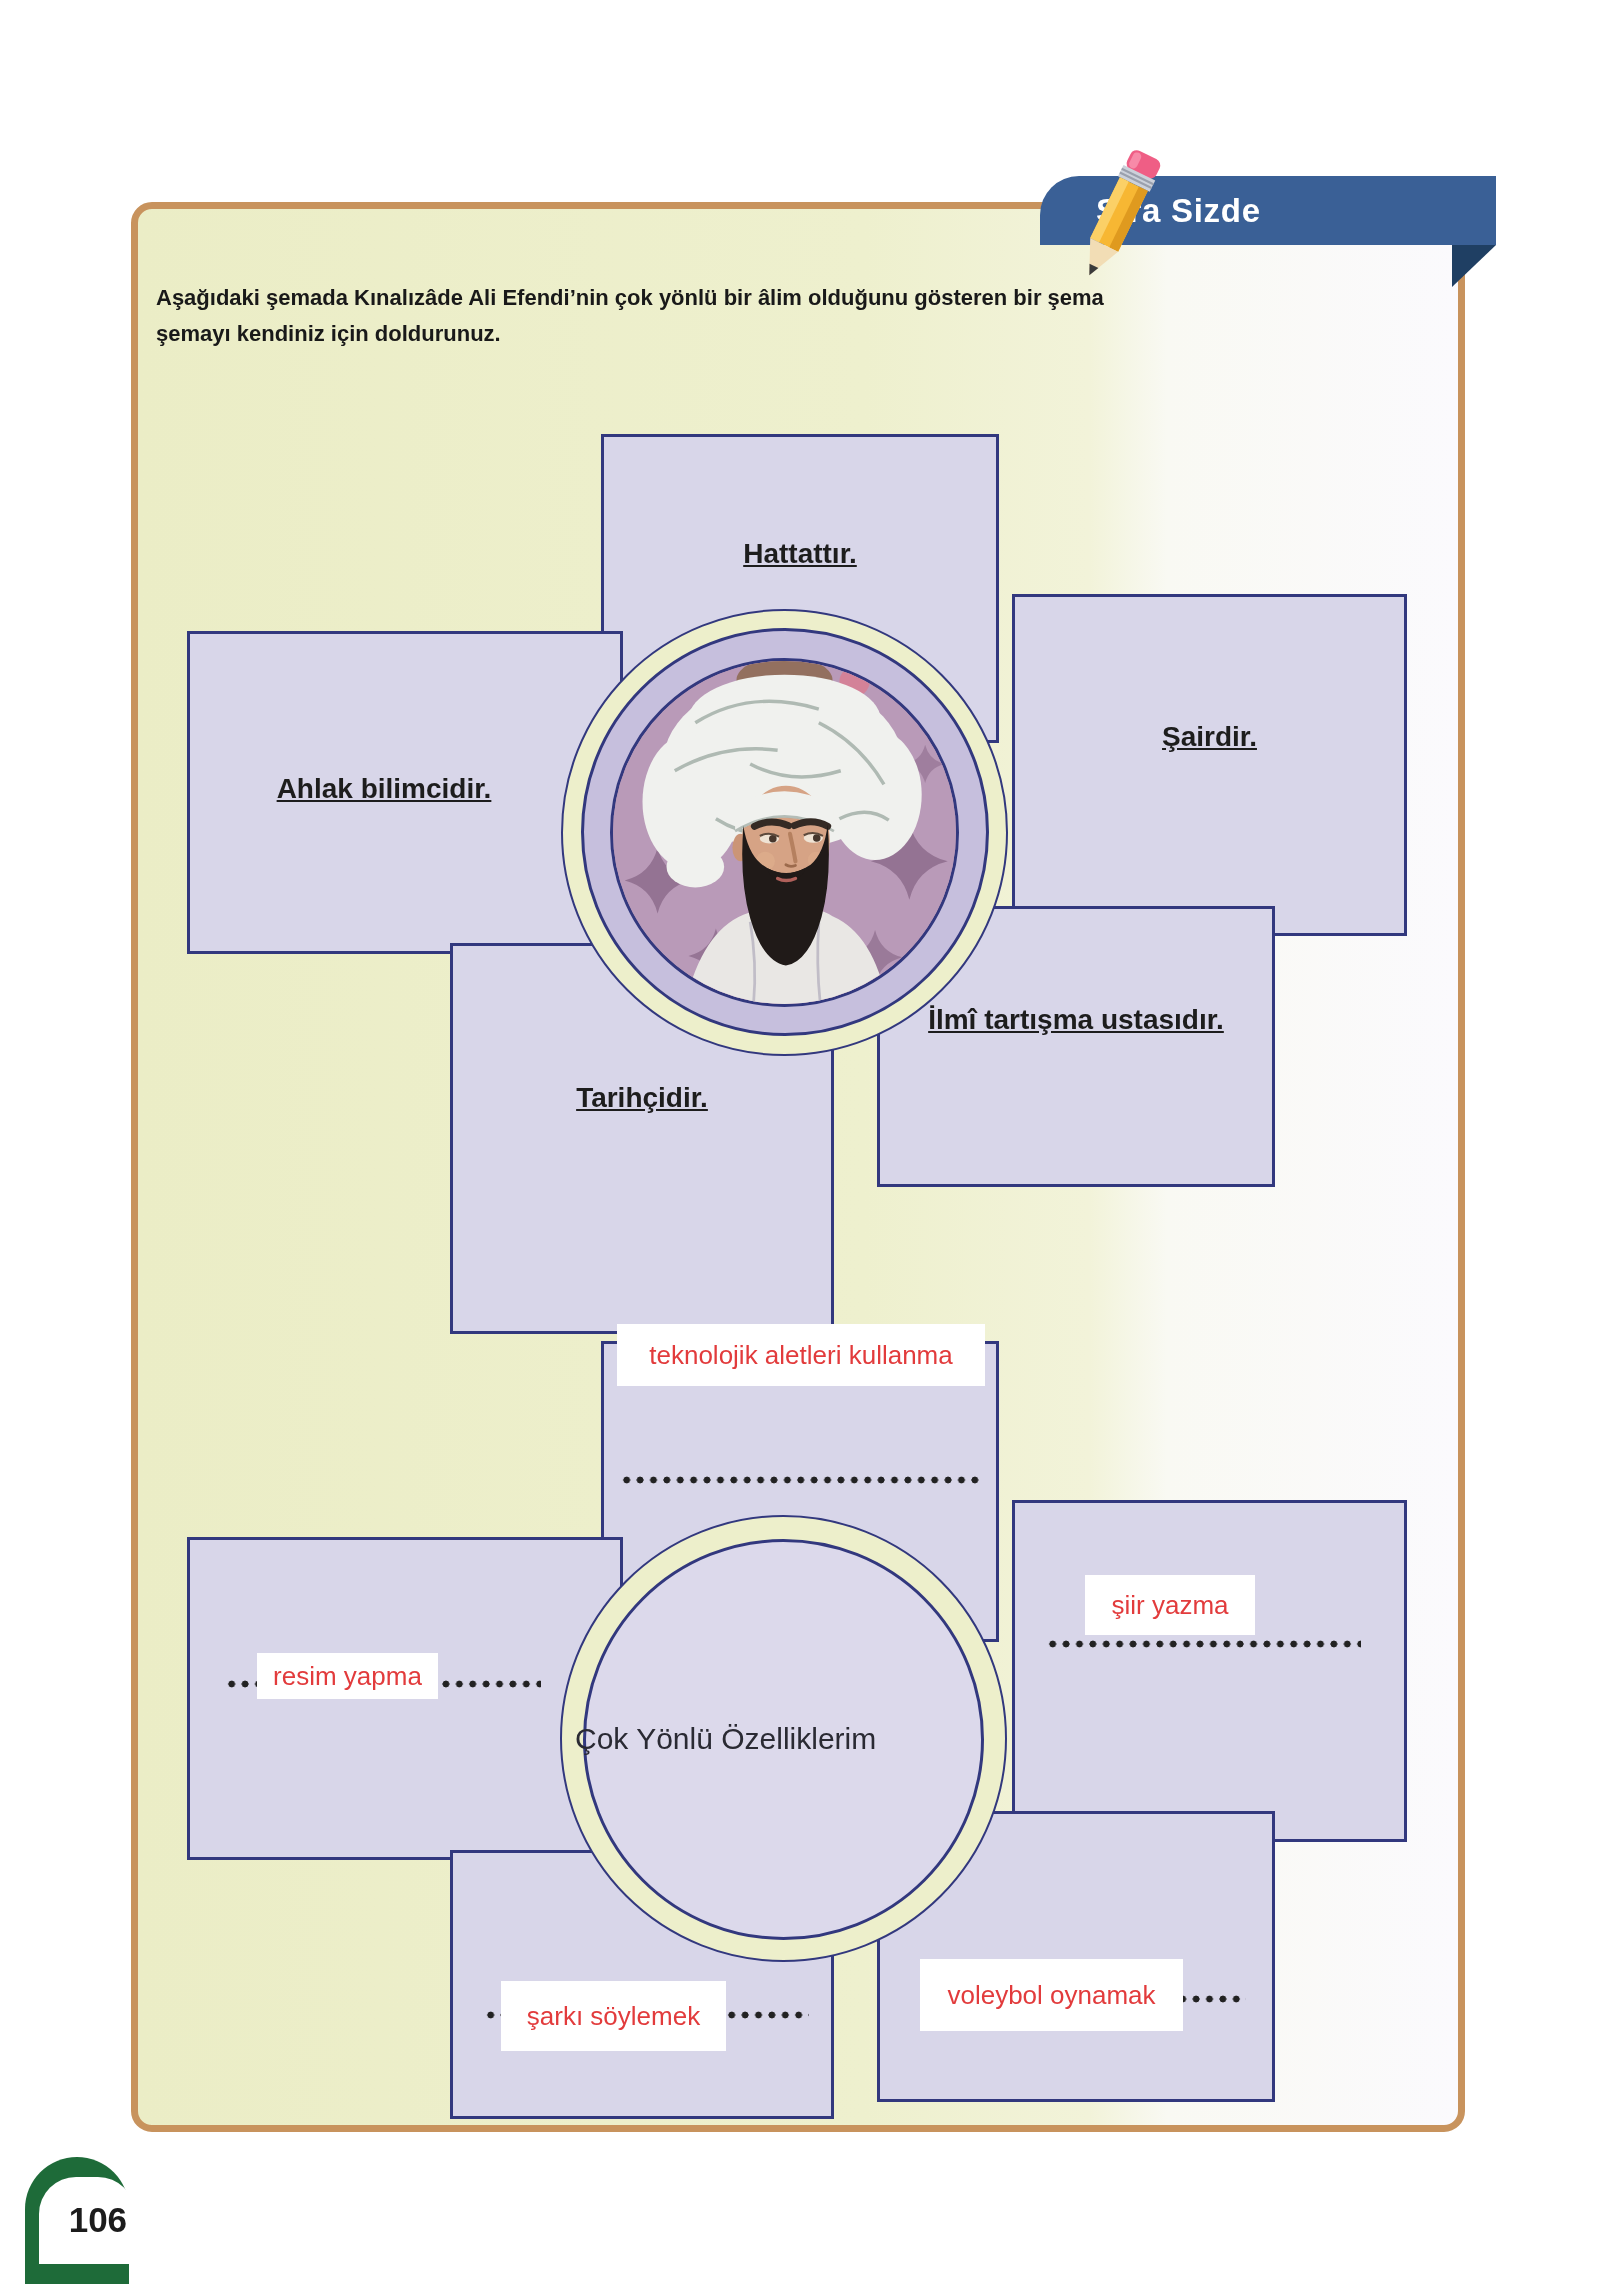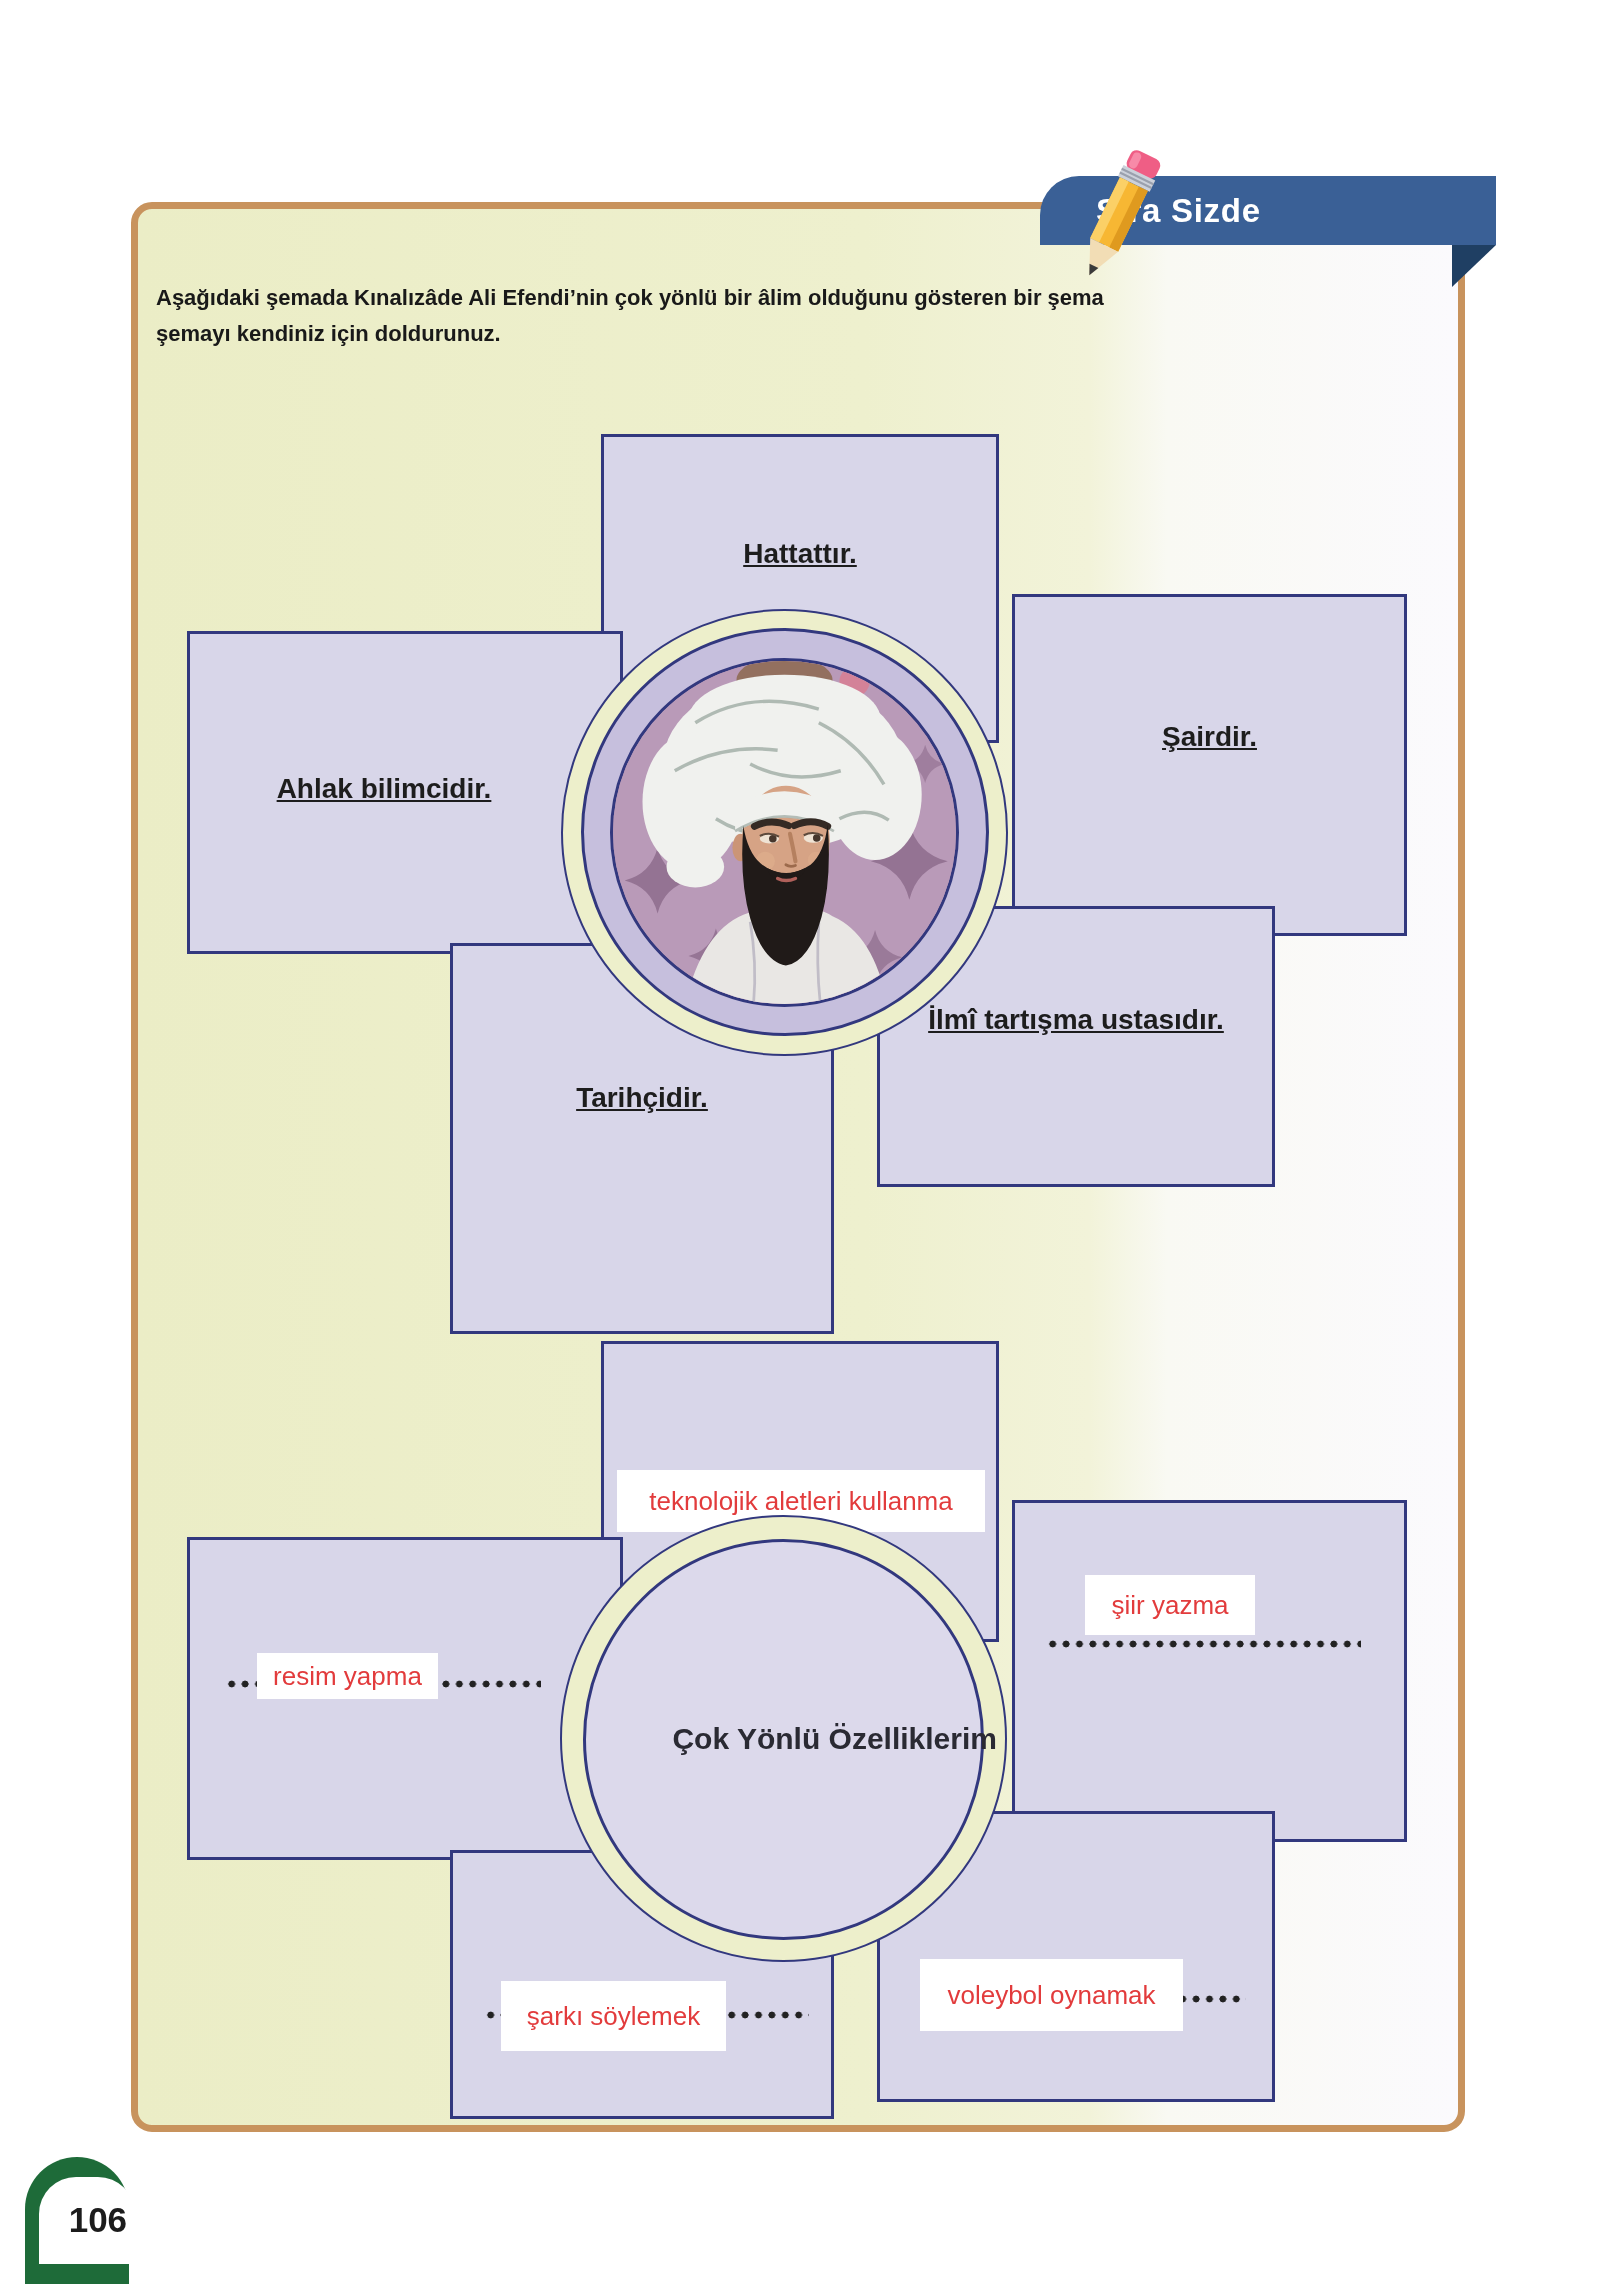--- a/index.html
+++ b/index.html
@@ -22,21 +22,21 @@
          font-size:22px;font-weight:700;color:#191919;line-height:36px;}
   
   .box{position:absolute;background:#d8d6e9;border:3.5px solid #32387e;box-sizing:border-box;z-index:2;}
   .lbl{position:absolute;z-index:3;font-size:28px;font-weight:700;color:#1d1d1d;
        text-align:center;line-height:39px;text-decoration:underline;}
   
   .circ{position:absolute;border-radius:50%;box-sizing:border-box;}
   .cream{background:#edefcb;border:2.8px solid #32387e;z-index:10;}
   .band{background:#c6bfdd;border:3.5px solid #32387e;z-index:11;}
   .inner{border:3.5px solid #32387e;overflow:hidden;z-index:12;}
-  .center-lbl{position:absolute;z-index:13;font-size:30px;font-weight:700;color:#2a2a33;text-align:right;}
+  .center-lbl{position:absolute;z-index:13;font-size:30px;font-weight:400;color:#2a2a33;text-align:left;}
   
   .ans{position:absolute;background:#ffffff;color:#e23b3c;font-size:26px;font-weight:400;
        display:flex;align-items:center;justify-content:center;white-space:nowrap;z-index:6;}
   .dots{position:absolute;height:24px;z-index:5;
         background-image:radial-gradient(circle,#222222 3.2px,transparent 3.7px);
         background-size:13.4px 24px;background-repeat:repeat-x;background-position:0 50%;}
   
   .badge{position:absolute;left:24.6px;top:2157px;width:104px;height:128px;background:#1e6b39;
          border-radius:52px 52px 0 0;z-index:50;}
   .badge-in{position:absolute;left:14.8px;top:19.7px;width:75px;height:87px;background:#ffffff;
@@ -151,21 +151,21 @@
     </svg>
   </div>
 
   <div class="box" style="left:601px;top:1341px;width:398px;height:301px;"></div>
   <div class="box" style="left:1012px;top:1500px;width:395px;height:342px;"></div>
   <div class="box" style="left:187px;top:1537px;width:436px;height:323px;"></div>
   <div class="box" style="left:450px;top:1850px;width:384px;height:269px;"></div>
   <div class="box" style="left:877px;top:1811px;width:398px;height:291px;"></div>
 
   <div class="dots" style="left:620px;top:1468px;width:361px;"></div>
-  <div class="ans" style="left:617px;top:1470px;width:368px;height:62px;">teknolojik aletleri kullanma</div>
+  <div class="ans" style="left:617px;top:1324px;width:368px;height:62px;">teknolojik aletleri kullanma</div>
 
   <div class="dots" style="left:225px;top:1672px;width:316px;"></div>
   <div class="ans" style="left:257px;top:1653px;width:181px;height:46px;">resim yapma</div>
 
   <div class="ans" style="left:1085px;top:1575px;width:170px;height:60px;">şiir yazma</div>
   <div class="dots" style="left:1046px;top:1632px;width:315px;"></div>
 
   <div class="dots" style="left:484px;top:2003px;width:325px;"></div>
   <div class="ans" style="left:501px;top:1981px;width:225px;height:70px;">şarkı söylemek</div>
 

